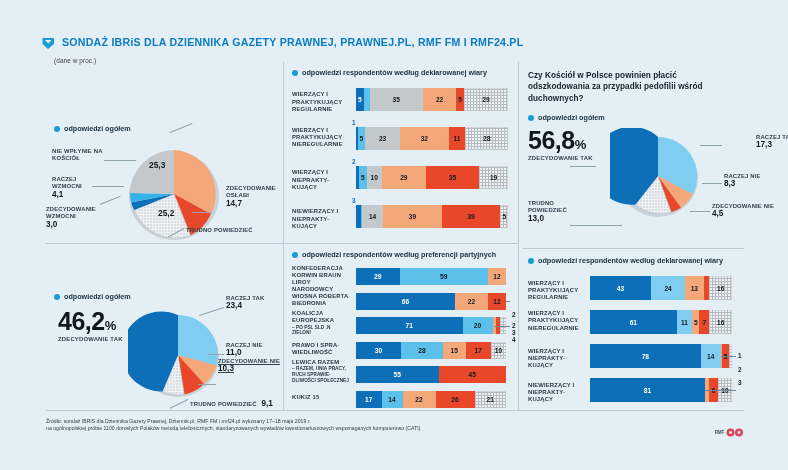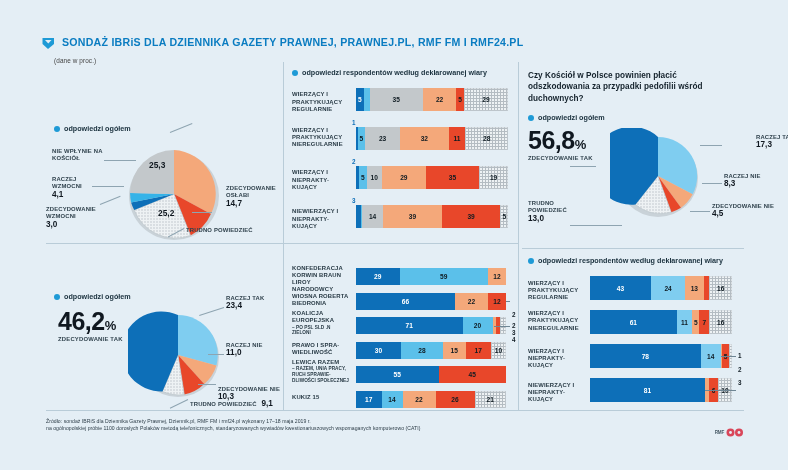--- a/index.html
+++ b/index.html
@@ -310,32 +310,36 @@
     <b>23,4</b>
   </div>
   <div class="leader" style="left:198px;top:307px;width:26px;height:1px;transform:rotate(-18deg);transform-origin:right center;"></div>
 
   <div class="callout" style="left:226px;top:342px;width:40px;">
     <span>RACZEJ NIE</span>
     <b>11,0</b>
   </div>
   <div class="leader" style="left:208px;top:354px;width:16px;height:1px;"></div>
 
-  <div class="callout" style="left:218px;top:386px;width:62px;">
+  <div class="callout" style="left:218px;top:358px;width:62px;text-decoration:underline;">
     <span>ZDECYDOWANIE NIE</span>
     <b>10,3</b>
   </div>
   <div class="leader" style="left:198px;top:384px;width:18px;height:1px;"></div>
 
   <div class="callout inline" style="left:190px;top:400px;white-space:nowrap;">
     <span>TRUDNO POWIEDZIEĆ</span>
     <b style="margin-left:3px;">9,1</b>
   </div>
   <div class="leader" style="left:168px;top:399px;width:20px;height:1px;transform:rotate(-26deg);transform-origin:right center;"></div>
 
+  <div class="legend" style="left:292px;top:250px;">
+    <span class="dot"></span>
+    <span>odpowiedzi respondentów według preferencji partyjnych</span>
+  </div>
   <div class="bargroup" id="p5" style="left:292px;top:264px;width:218px;height:146px;">
       <div class="blabel" style="left: 0px; width: 58px; top: 0.7px;">KONFEDERACJA KORWIN BRAUN LIROY NARODOWCY</div>
       <div class="bar" style="left: 64px; top: 4px; width: 150px; height: 17px;">
         <div class="seg dark" style="flex: 29 0 0%; background: rgb(13, 111, 184);">29</div>
         <div class="seg" style="flex: 59 0 0%; background: rgb(91, 192, 234);">59</div>
         <div class="seg" style="flex: 12 0 0%; background: rgb(244, 168, 122);">12</div>
       </div>
       <div class="blabel" style="left: 0px; width: 58px; top: 28.8px;">WIOSNA ROBERTA BIEDRONIA</div>
       <div class="bar" style="left: 64px; top: 28.5px; width: 150px; height: 17px;">
         <div class="seg dark" style="flex: 66 0 0%; background: rgb(13, 111, 184);">66</div>

